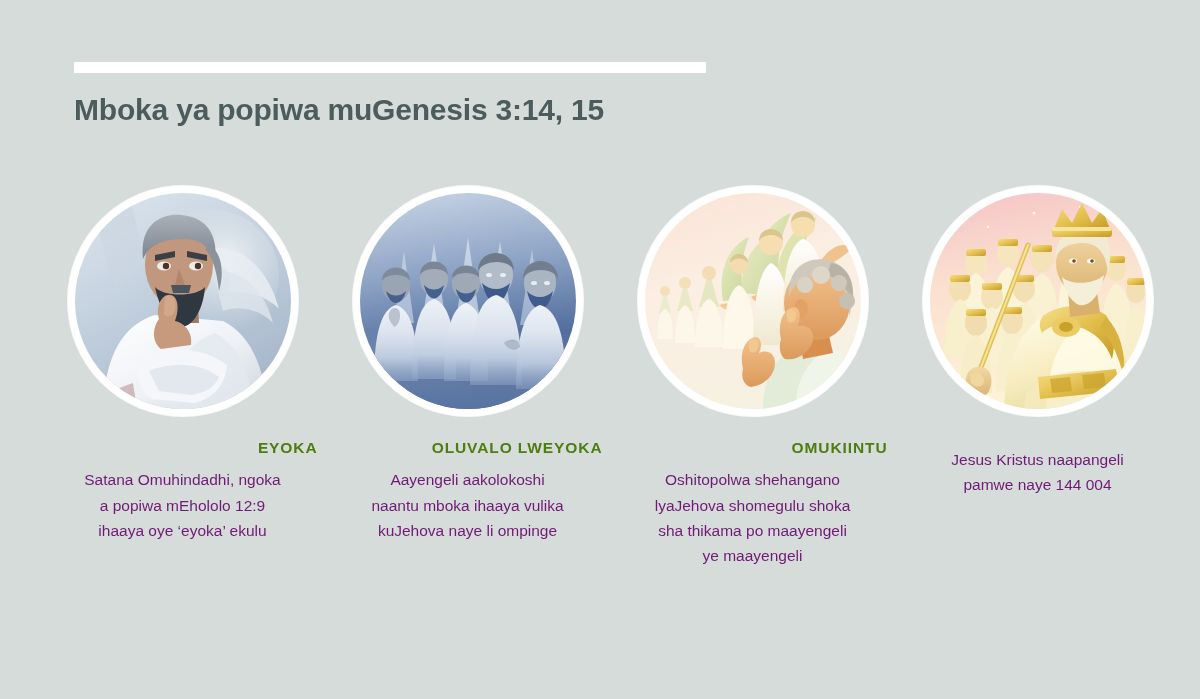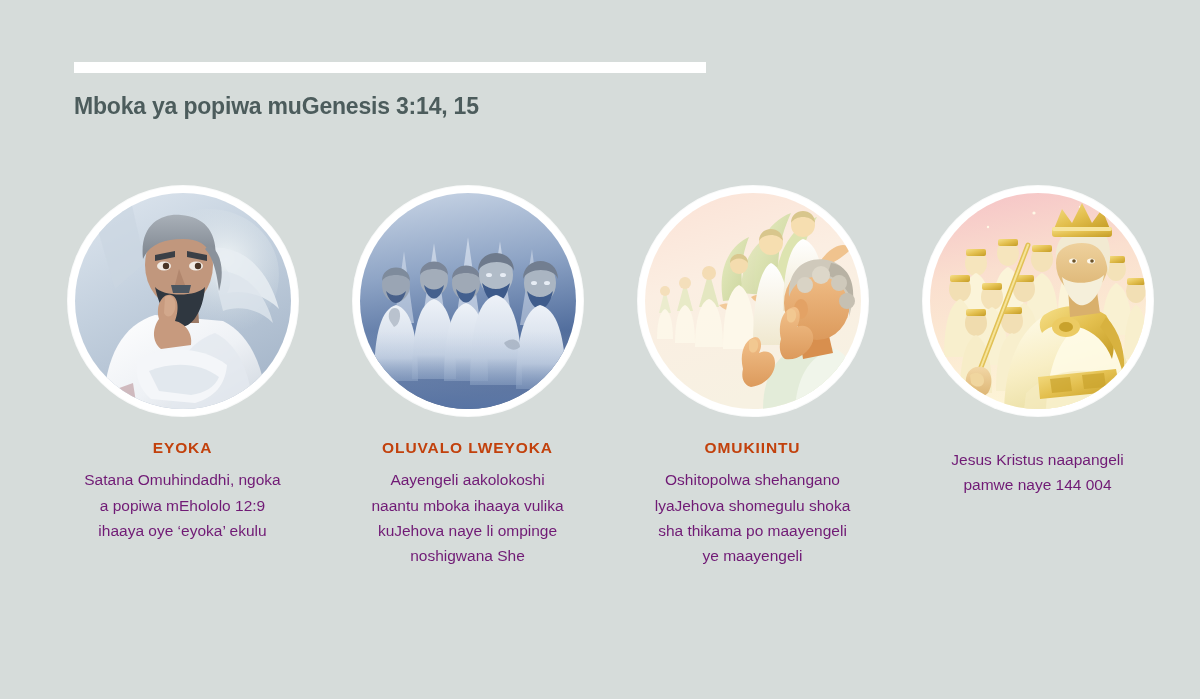--- a/index.html
+++ b/index.html
@@ -25,21 +25,21 @@
     top: 62px;
     width: 632px;
     height: 11px;
     background: #ffffff;
   }
 
   .page-title {
     position: absolute;
     left: 74px;
     top: 93px;
-    font-size: 23px;
+    font-size: 30px;
     font-weight: 700;
     color: #4c5c5c;
     letter-spacing: -0.2px;
     white-space: nowrap;
   }
 
   
   .cards {
     position: absolute;
     left: 0;
@@ -82,23 +82,24 @@
   .caption {
     margin-top: 22px;
     text-align: center;
     width: 270px;
   }
 
   .caption-heading {
     font-size: 15.5px;
     font-weight: 700;
     letter-spacing: 0.9px;
-    color: #c2410c;
+    color: #4d7c0f;
     line-height: 1.32;
     text-transform: none;
+    text-align: right;
   }
 
   .caption-body {
     margin-top: 9px;
     font-size: 15.5px;
     font-weight: 400;
     line-height: 1.62;
     color: #701a75;
   }
 
@@ -265,21 +266,20 @@
     </div>
     <div class="caption">
       <div class="caption-heading">
         <span class="ln">OLUVALO</span>
         <span class="ln">LWEYOKA</span>
       </div>
       <div class="caption-body">
         <span class="ln">Aayengeli aakolokoshi</span>
         <span class="ln">naantu mboka ihaaya vulika</span>
         <span class="ln">kuJehova naye li ompinge</span>
-        <span class="ln">noshigwana She</span>
       </div>
     </div>
   </div>
 
   <div class="card">
     <div class="circle-frame">
       <div class="circle-art">
         <svg viewBox="0 0 216 216" xmlns="http://www.w3.org/2000/svg">
           <defs>
             <linearGradient id="g3bg" x1="0" y1="0" x2="0.3" y2="1">

